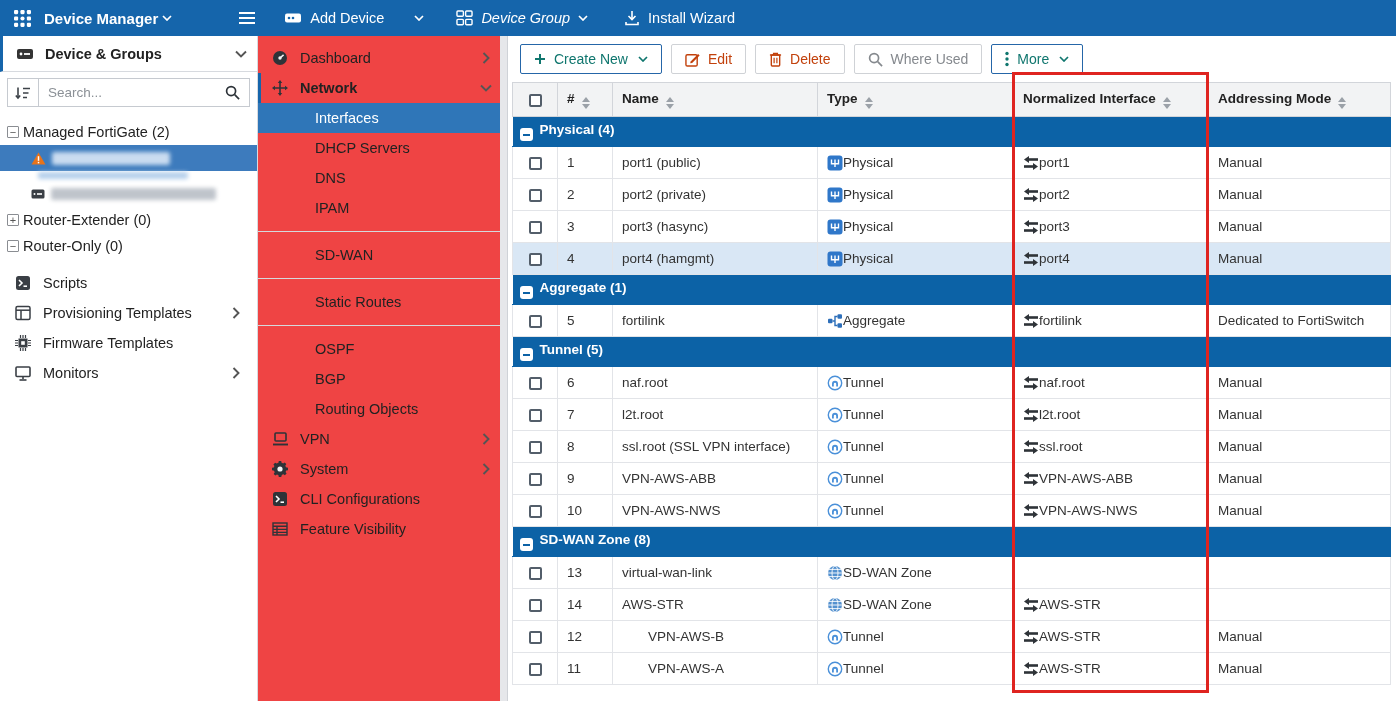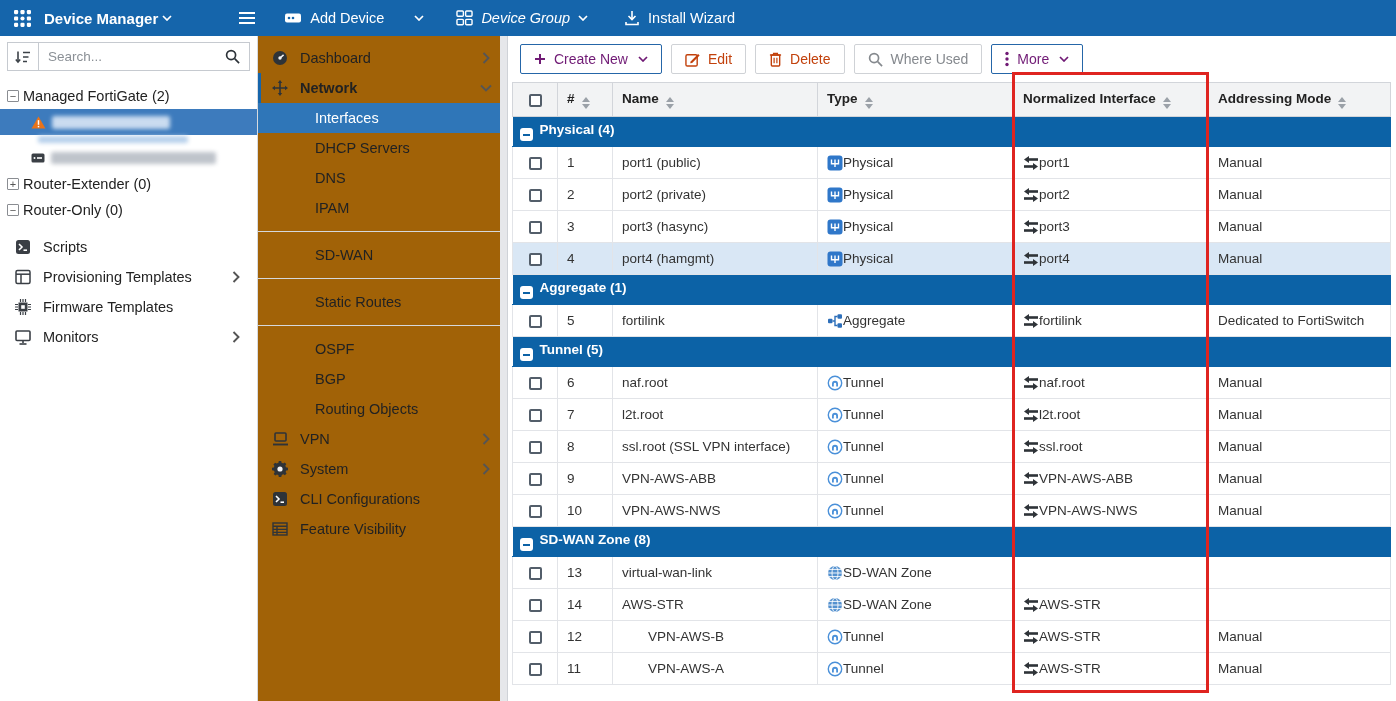--- a/index.html
+++ b/index.html
@@ -73,21 +73,21 @@
   .substrip { width:150px; height:7px; background:#b5cfeb; filter:blur(2px); margin:1px 0 2px 38px; border-radius:2px; }
   .p1-items { margin-top:9px; }
   .p1-item { height:30px; display:flex; align-items:center; padding:0 12px 0 14px; font-size:14.5px; color:#222; cursor:pointer; }
   .p1-item .icon { color:#3a3f45; width:18px; }
   .p1-item .lbl { margin-left:11px; flex:1; }
   .p1-item .chev { color:#555; }
 
   
   .panel2 {
     position:absolute; top:36px; left:258px; width:250px; bottom:0;
-    background:#a16207; border-right:1px solid #cfd2d7; padding-top:7px;
+    background:#ef4444; border-right:1px solid #cfd2d7; padding-top:7px;
   }
   .panel2::after { content:''; position:absolute; top:0; bottom:0; right:0; width:7px; background:#e6e7ea; }
   .menu-item {
     height:30px; display:flex; align-items:center; position:relative;
     padding:0 12px 0 13px; font-size:14.5px; color:#222; cursor:pointer;
   }
   .menu-item .icon { color:#2e3338; width:18px; }
   .menu-item .lbl { margin-left:11px; flex:1; }
   .menu-item.sub { padding-left:57px; }
   .menu-item.sub .lbl { margin-left:0; }
@@ -98,21 +98,21 @@
   .menu-divider { height:1px; background:#d5d8dc; margin:8px 0; }
 
   
   .main { position:absolute; top:36px; left:509px; right:0; bottom:0; background:#fff; }
   .toolbar { display:flex; gap:9px; padding:8px 0 8px 11px; align-items:center; }
   .btn {
     height:30px; border:1px solid #cfd2d6; border-radius:2px; background:#fff;
     display:flex; align-items:center; gap:8px; padding:0 13px; font-size:14px; cursor:pointer;
     font-family:"Liberation Sans", sans-serif;
   }
-  .btn.primary { border-color:#2566a8; color:#701a75; }
+  .btn.primary { border-color:#2566a8; color:#0f766e; }
   .btn.disabled { color:#c2410c; }
   .btn.muted { color:#85898e; }
   .btn .caret { margin-left:2px; }
 
   
   .table-wrap { margin-left:3px; }
   table { border-collapse:collapse; table-layout:fixed; width:878px; font-size:13.5px; }
   th {
     background:#f2f3f4; border:1px solid #d2d5da; height:34px;
     text-align:left; padding:0 9px; font-size:13.5px; color:#222; cursor:pointer;
@@ -213,20 +213,35 @@
           <path d="M8 1v8"></path>
           <path d="M4.5 6L8 9.5 11.5 6"></path>
           <path d="M2 12v2.5h12V12"></path>
         </svg>
       </span>
     <span>Install Wizard</span>
   </div>
 </div>
 
 <div class="panel1">
+  <div class="p1-header">
+    <span class="icon">
+        <svg width="18" height="14" viewBox="0 0 18 14">
+          <rect x="1" y="2" width="16" height="10" rx="2" fill="#333"></rect>
+          <circle cx="5" cy="7" r="1.4" fill="#fff"></circle>
+          <rect x="8" y="6.1" width="6" height="1.8" fill="#fff"></rect>
+        </svg>
+      </span>
+    <span class="lbl">Device &amp; Groups</span>
+    <span class="icon chev">
+        <svg width="12" height="8" viewBox="0 0 12 8">
+          <path d="M1 1.5l5 5 5-5" fill="none" stroke="currentColor" stroke-width="1.9"></path>
+        </svg>
+      </span>
+  </div>
   <div class="p1-search">
     <div class="sort-btn">
       <span class="icon">
           <svg width="16" height="14" viewBox="0 0 16 14" stroke="currentColor" stroke-width="1.6" fill="none">
             <path d="M3 1.5v10.5"></path>
             <path d="M.8 9.5L3 12 5.2 9.5"></path>
             <path d="M8 2.5h7M8 7h5.5M8 11.5h4"></path>
           </svg>
         </span>
     </div>

